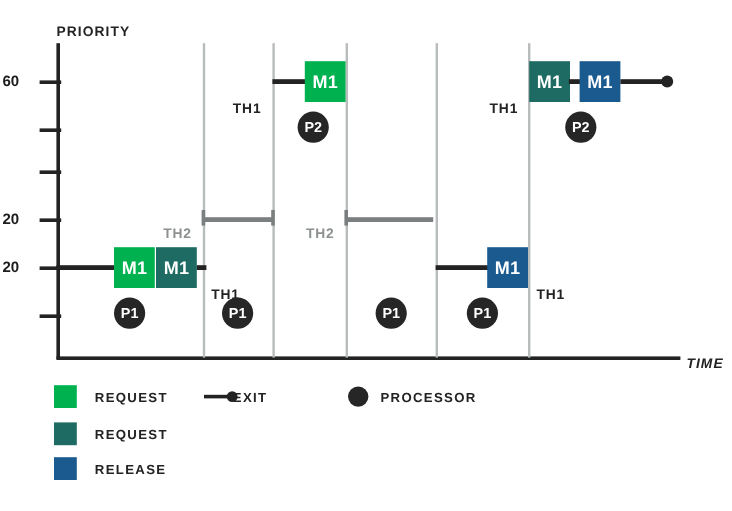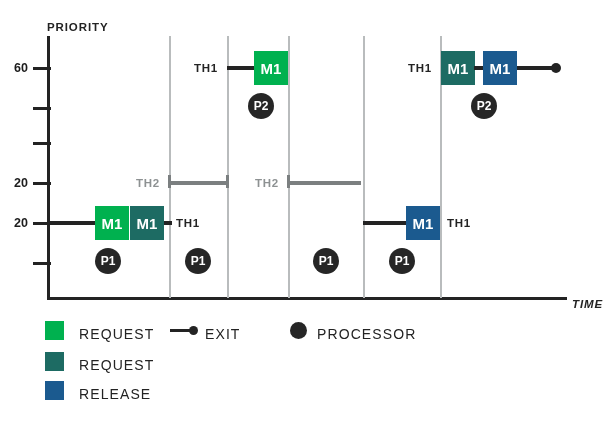--- a/index.html
+++ b/index.html
@@ -14,21 +14,21 @@
   
   .axis-v{position:absolute;background:#232323;}
   .axis-h{position:absolute;background:#232323;}
   .tick{position:absolute;background:#232323;height:3px;width:18px;}
   .axis-label{
     position:absolute;font-size:11.5px;font-weight:bold;
     letter-spacing:.9px;color:#232323;white-space:nowrap;
   }
   .tick-label{
     position:absolute;font-size:12.5px;font-weight:bold;
-    color:#1c1c1c;white-space:nowrap;text-align:right;
+    color:#1c1c1c;white-space:nowrap;text-align:left;
   }
 
   
   .lane-sep{position:absolute;width:2px;background:#b9bcbd;}
 
   
   .tl{position:absolute;background:#232323;height:4px;}
   .tl-grey{position:absolute;background:#7b7f80;height:4px;}
   .tl-cap{position:absolute;background:#7b7f80;width:3px;height:13px;}
 
@@ -41,40 +41,40 @@
   }
   .box.request{background:#00b14f;}
   .box.acquire{background:#1d6b63;}
   .box.release{background:#1b5a8f;}
 
   
   .th{
     position:absolute;font-size:11.5px;font-weight:bold;
     letter-spacing:.7px;white-space:nowrap;
   }
-  .th-dark{color:#232323;}
-  .th-grey{color:#8d9192;}
+  .th-dark{color:#232323;margin-top:23px;}
+  .th-grey{color:#8d9192;margin-top:12px;}
 
   
   .proc{
     position:absolute;width:26px;height:26px;border-radius:50%;
     background:#262626;color:#fff;font-size:12px;font-weight:bold;
     display:flex;align-items:center;justify-content:center;
   }
 
   
   .exit-dot{
     position:absolute;width:10px;height:10px;border-radius:50%;
     background:#232323;
   }
 
   
   .legend-swatch{position:absolute;width:19px;height:19px;}
   .legend-text{
-    position:absolute;font-size:14px;font-weight:normal;
+    position:absolute;font-size:11px;font-weight:bold;
     letter-spacing:1.1px;color:#232323;white-space:nowrap;
   }
   .legend-line{position:absolute;height:3px;background:#232323;width:22px;}
   .legend-dot{position:absolute;width:9px;height:9px;border-radius:50%;background:#232323;}
   .legend-circle{position:absolute;width:17px;height:17px;border-radius:50%;background:#262626;}
 </style>
 </head>
 <body>
 
 <div id="stage">
@@ -173,18 +173,18 @@
   <div class="legend-text" style="left:79px;top:326px;">REQUEST</div>
 
   <div class="legend-swatch" style="left:45px;top:352px;background:#1d6b63;"></div>
   <div class="legend-text" style="left:79px;top:357px;">REQUEST</div>
 
   <div class="legend-swatch" style="left:45px;top:381px;background:#1b5a8f;"></div>
   <div class="legend-text" style="left:79px;top:386px;">RELEASE</div>
 
   <div class="legend-line" style="left:170px;top:329px;"></div>
   <div class="legend-dot" style="left:189px;top:326px;"></div>
-  <div class="legend-text" style="left:205px;top:326px;text-align:right;">EXIT</div>
+  <div class="legend-text" style="left:194px;top:326px;text-align:right;">EXIT</div>
 
   <div class="legend-circle" style="left:290px;top:322px;"></div>
   <div class="legend-text" style="left:317px;top:326px;">PROCESSOR</div>
 
 </div>
 
 </body></html>

